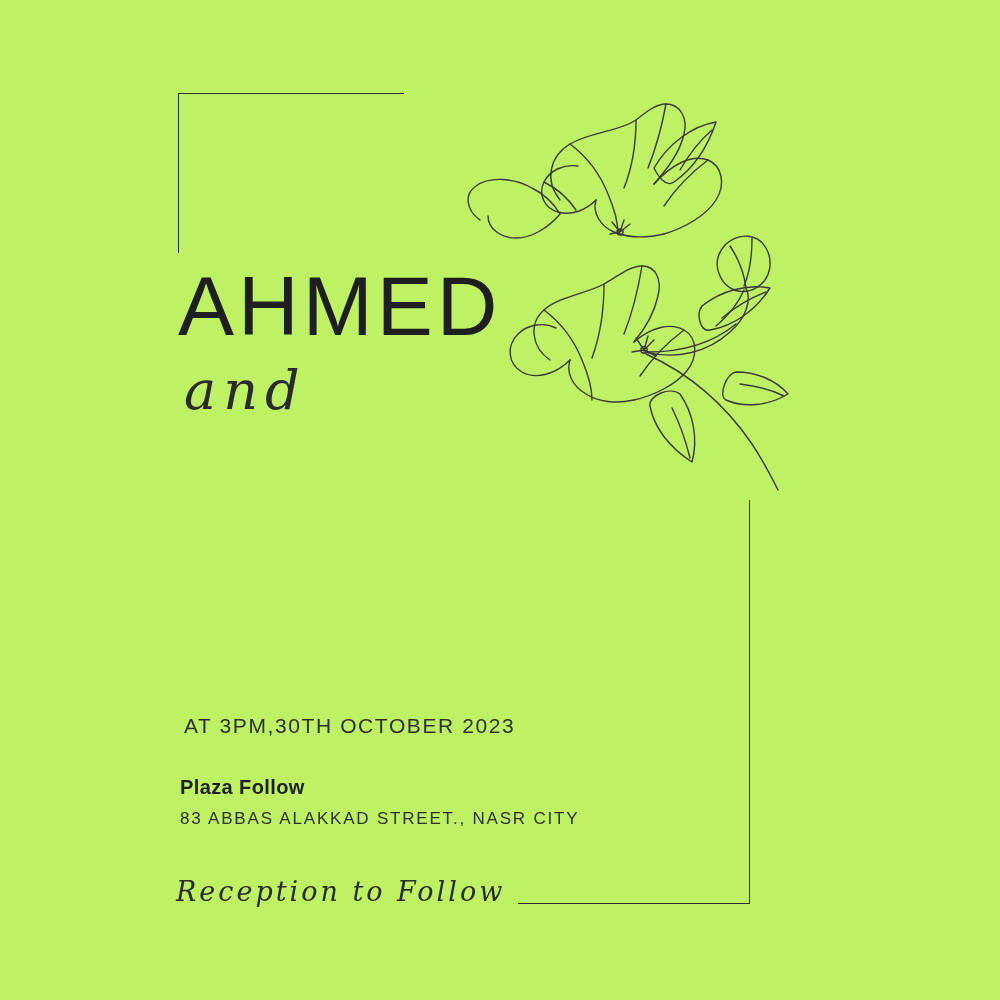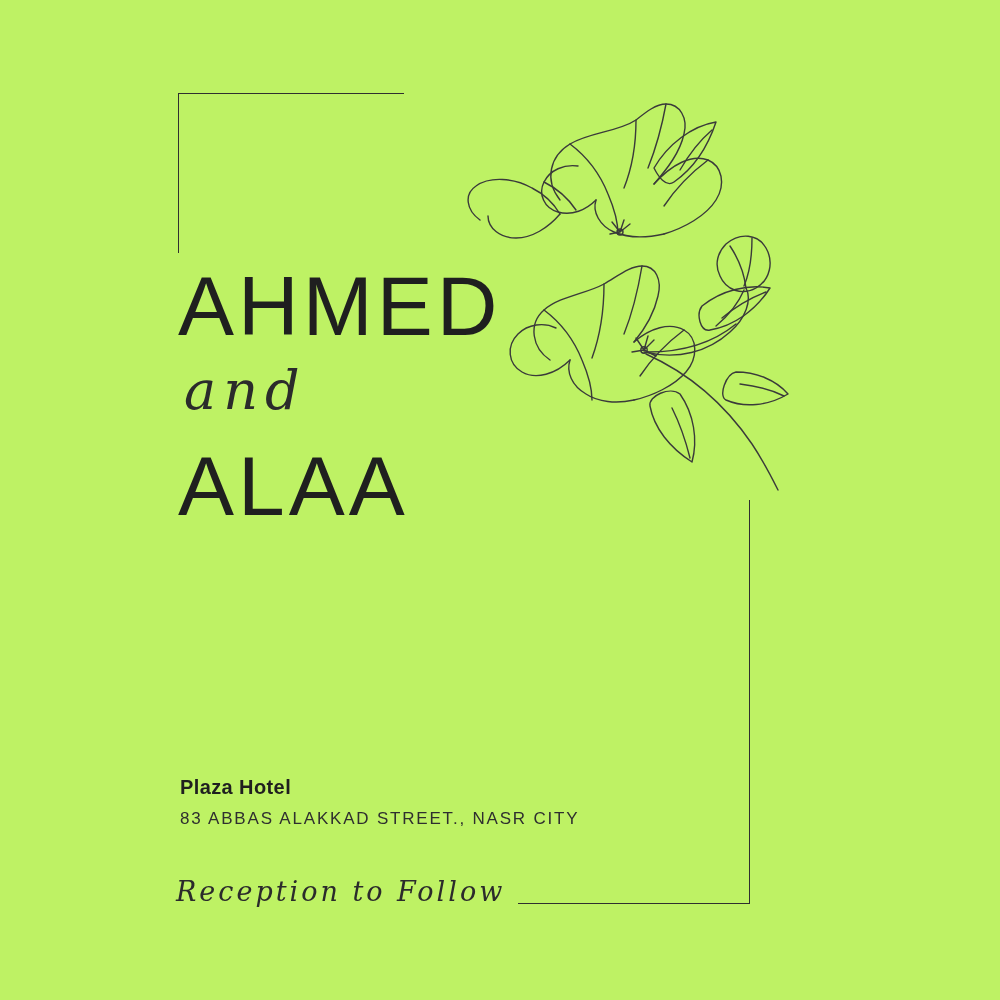--- a/index.html
+++ b/index.html
@@ -210,27 +210,27 @@
       <path d="M232 348 C240 364 246 382 250 398"></path>
       <path d="M296 312 C316 312 336 320 348 334 C328 346 304 348 286 340
                C278 336 286 314 296 312 Z"></path>
       <path d="M300 324 C316 326 332 330 344 336"></path>
     </svg>
   </div>
 
   <div class="names">
     <p class="name-main">AHMED</p>
     <p class="conjunction">and</p>
-    <p class="name-main name-second">ALAA</p>
   </div>
 
   <div class="invite-lines">
   </div>
 
+  <div class="date-line">AT 3PM,30TH OCTOBER 2023</div>
 
   <div class="venue">
-    <p class="venue-name">Plaza Hotel</p>
+    <p class="venue-name">Plaza Follow</p>
     <p class="venue-address">83 ABBAS ALAKKAD STREET., NASR CITY</p>
   </div>
 
   <div class="reception">Reception to Follow</div>
 
 </div>
 
 </body></html>

